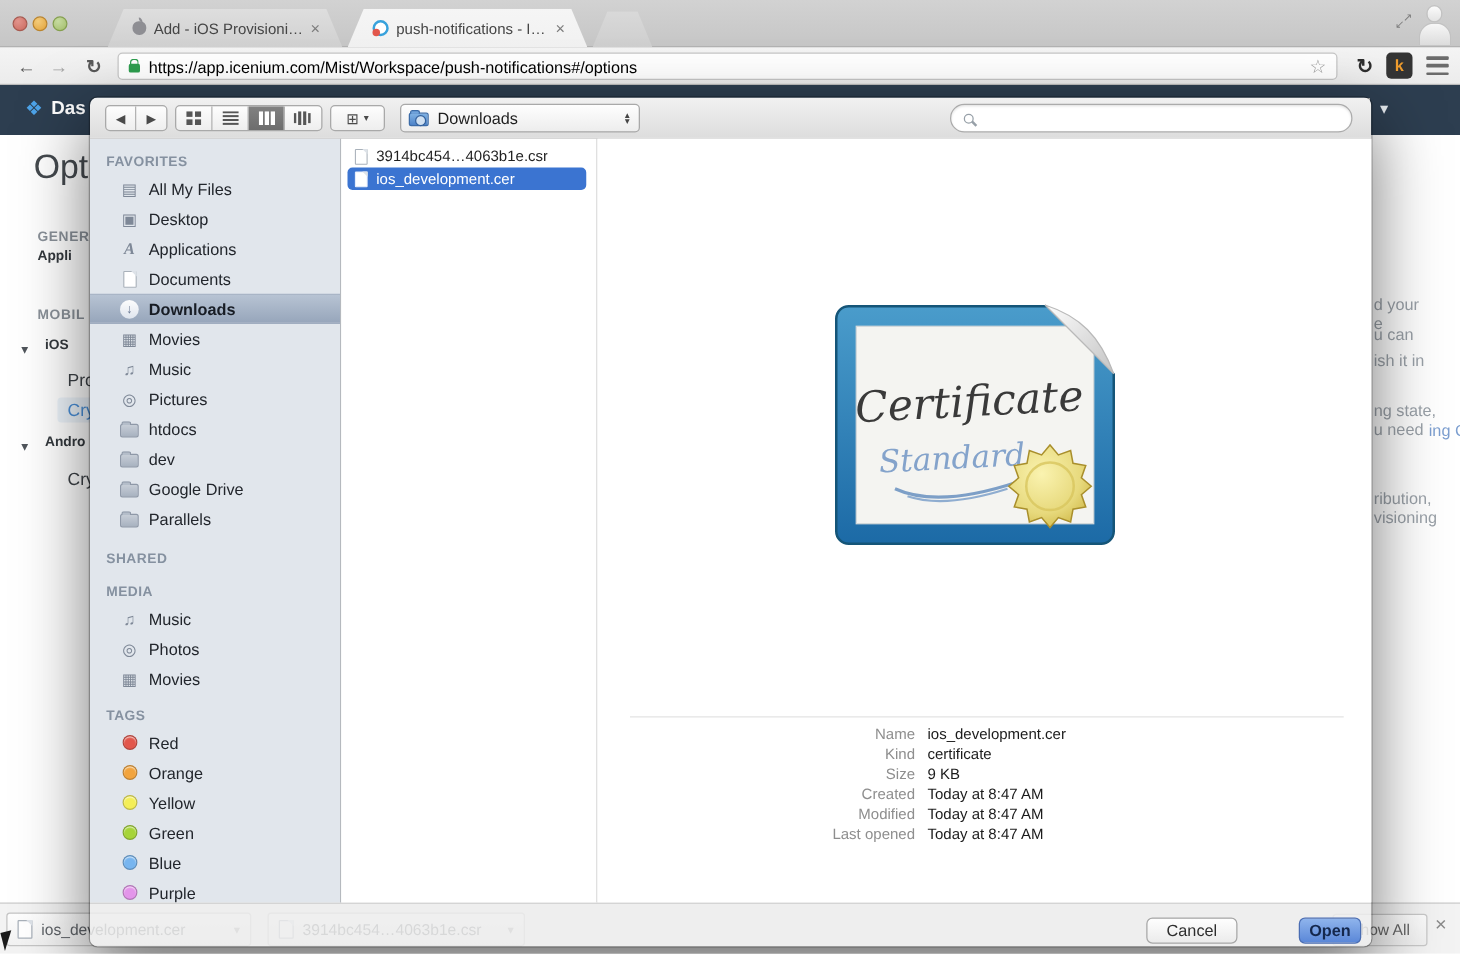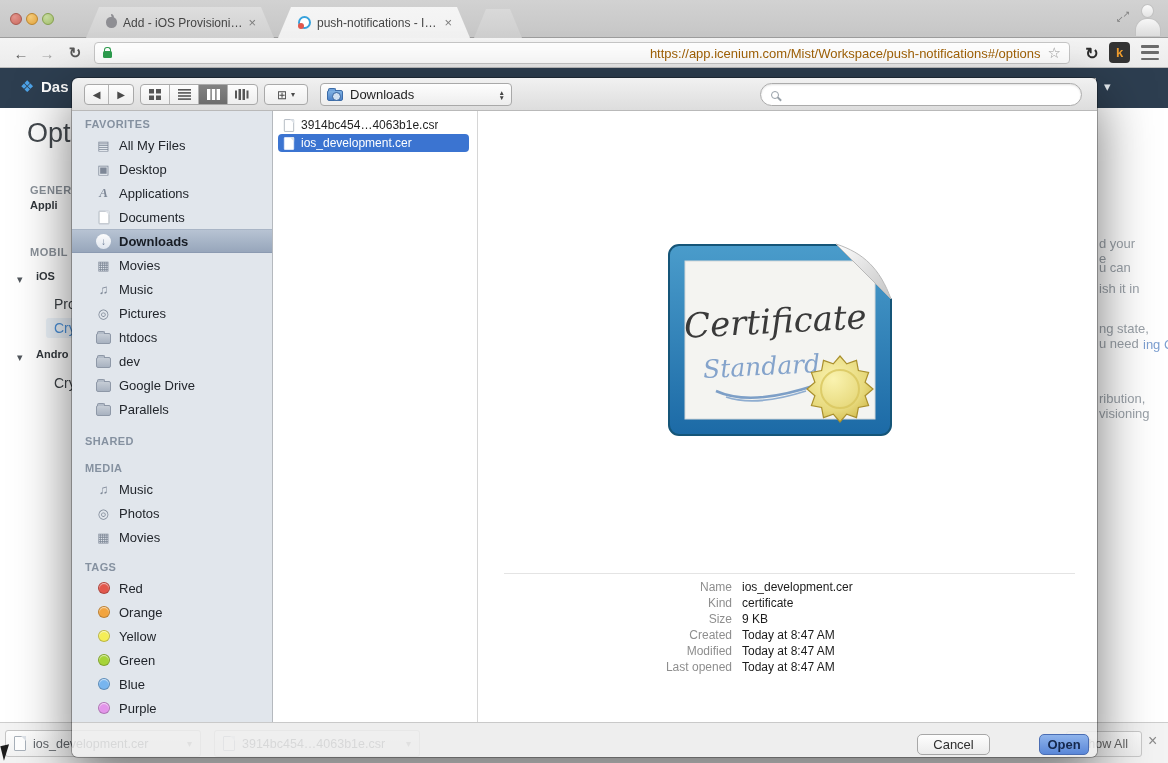--- a/index.html
+++ b/index.html
@@ -40,21 +40,21 @@
   
   .toolbar { position:absolute; left:0; top:38px; width:1168px; height:30px;
     background:linear-gradient(#f4f4f4,#ececec); border-bottom:1px solid #bcbcbc; }
   .nav-glyph { position:absolute; top:0; height:30px; display:flex; align-items:center; justify-content:center;
     font-size:15px; color:#585858; }
   .urlbar { position:absolute; left:94px; top:4px; width:976px; height:22px; background:#fff;
     border:1px solid #c6c6c6; border-radius:4px; display:flex; align-items:center; padding:0 8px; gap:7px; }
   .lock { width:9px; height:7px; background:#2e9e4f; border-radius:1.5px; position:relative; margin-top:3px; flex:none; }
   .lock::before { content:""; position:absolute; top:-4px; left:1px; width:5px; height:5px;
     border:1.5px solid #2e9e4f; border-bottom:none; border-radius:3px 3px 0 0; }
-  .url-text { font-size:13px; color:#a16207; white-space:nowrap; flex:1; overflow:hidden;text-align:right; }
+  .url-text { font-size:13px; color:#000000; white-space:nowrap; flex:1; overflow:hidden; }
   .star { font-size:15px; color:#9b9b9b; }
   .sync-ic { position:absolute; left:1080px; top:3px; width:24px; height:24px; font-size:16px; font-weight:bold;
     color:#2d2d2d; display:flex; align-items:center; justify-content:center; }
   .k-ext { position:absolute; left:1109px; top:4px; width:21px; height:21px; background:#343434;
     border-radius:4px; color:#f09d2e; font-weight:bold; font-size:13px; display:flex; align-items:center; justify-content:center; }
   .menu-ic { position:absolute; left:1141px; top:7px; width:18px; height:15px; display:flex;
     flex-direction:column; justify-content:space-between; }
   .menu-ic i { height:2.5px; background:#6b6b6b; border-radius:1px; }
 
   
@@ -116,21 +116,21 @@
   .searchbox { position:absolute; left:688px; top:5px; width:322px; height:23px; background:#fff;
     border:1px solid #ababab; border-radius:12px; display:flex; align-items:center; padding:0 10px; gap:6px;
     box-shadow:inset 0 1px 2px rgba(0,0,0,.12); }
   .mag { width:8px; height:8px; border:1.5px solid #97a0a8; border-radius:50%; position:relative; flex:none; }
   .mag::after { content:""; position:absolute; width:5px; height:1.5px; background:#97a0a8;
     transform:rotate(45deg); right:-4px; bottom:-2px; }
   .search-input { border:none; outline:none; flex:1; font-size:12px; background:transparent; }
 
   .dlg-body { flex:1; display:flex; min-height:0; background:#fff; }
   
-  .sidebar { width:201px; flex:none; background:#e1e6ec; border-right:1px solid #b5b9be; overflow:hidden; }
+  .sidebar { width:201px; flex:none; background:#e1e6ec; border-right:1px solid #b5b9be; overflow:hidden; padding-top:6px; }
   .sb-title { padding:7px 0 3px 13px; font-size:11px; font-weight:bold; color:#8591a0; letter-spacing:.4px; }
   .sb-item { height:24px; display:flex; align-items:center; gap:7px; padding-left:23px; font-size:13px; color:#22262c; }
   .sb-item.sel { background:linear-gradient(#b7c3d3,#97a6bb); border-top:1px solid #a9b5c6; border-bottom:1px solid #8b9ab1;
     font-weight:bold; color:#171c24; }
   .icn { width:17px; display:flex; align-items:center; justify-content:center; font-size:13px; color:#7e8897; flex:none; }
   .icn-a { font-family:"Liberation Serif",serif; font-style:italic; font-weight:bold; font-size:13px; }
   .folder-gray { width:15px; height:11px; background:linear-gradient(#c6cdd6,#a8b2c0); border:1px solid #8e98a7;
     border-radius:2px; position:relative; margin-top:2px; }
   .folder-gray::before { content:""; position:absolute; top:-3px; left:0; width:6px; height:2px; background:#b4bdc9;
     border:1px solid #8e98a7; border-bottom:none; border-radius:2px 2px 0 0; }

